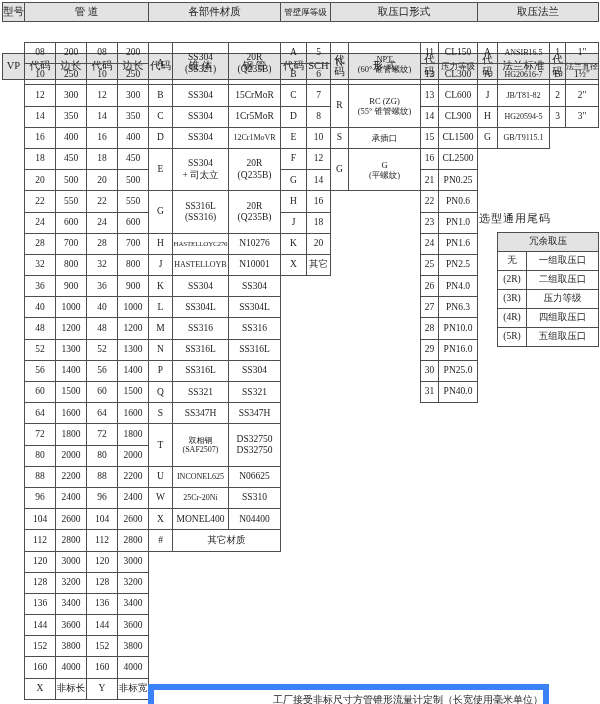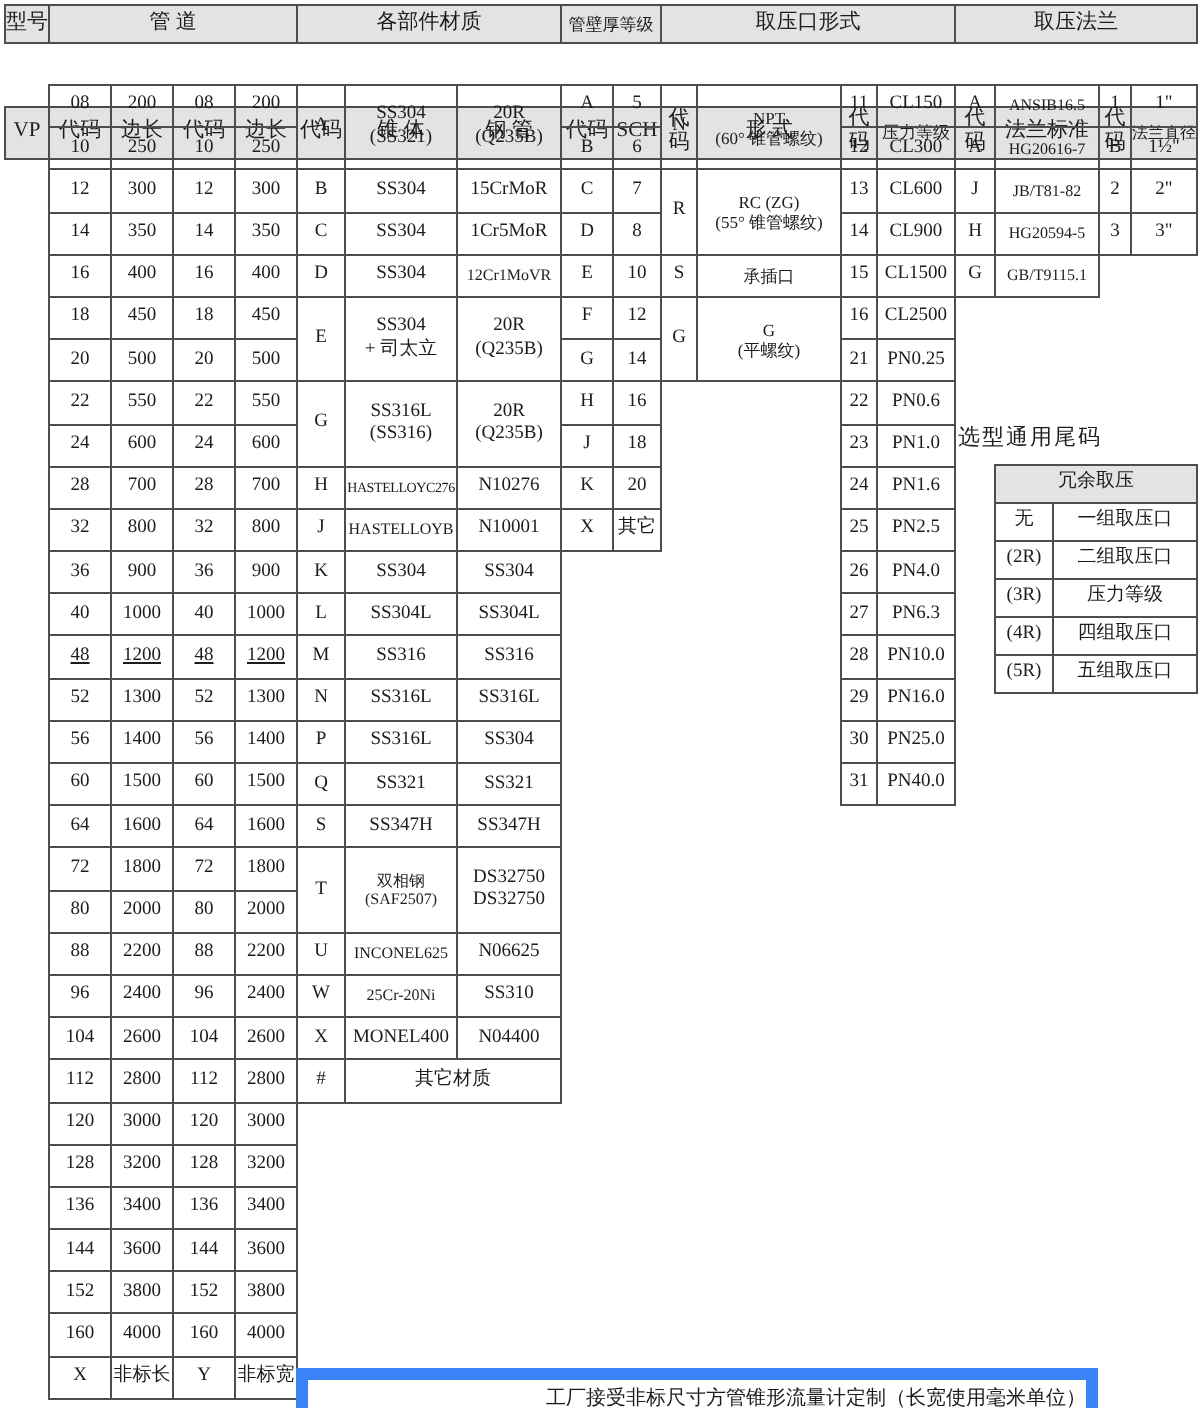--- a/index.html
+++ b/index.html
@@ -167,21 +167,21 @@
           <td>900</td>
           <td>36</td>
           <td>900</td>
         </tr>
         <tr style="height: 21.2px;">
           <td>40</td>
           <td>1000</td>
           <td>40</td>
           <td>1000</td>
         </tr>
-        <tr style="height: 21.2px; text-decoration: underline;">
+        <tr style="height: 21.2px;">
           <td>48</td>
           <td>1200</td>
           <td>48</td>
           <td>1200</td>
         </tr>
         <tr style="height: 21.2px;">
           <td>52</td>
           <td>1300</td>
           <td>52</td>
           <td>1300</td>

